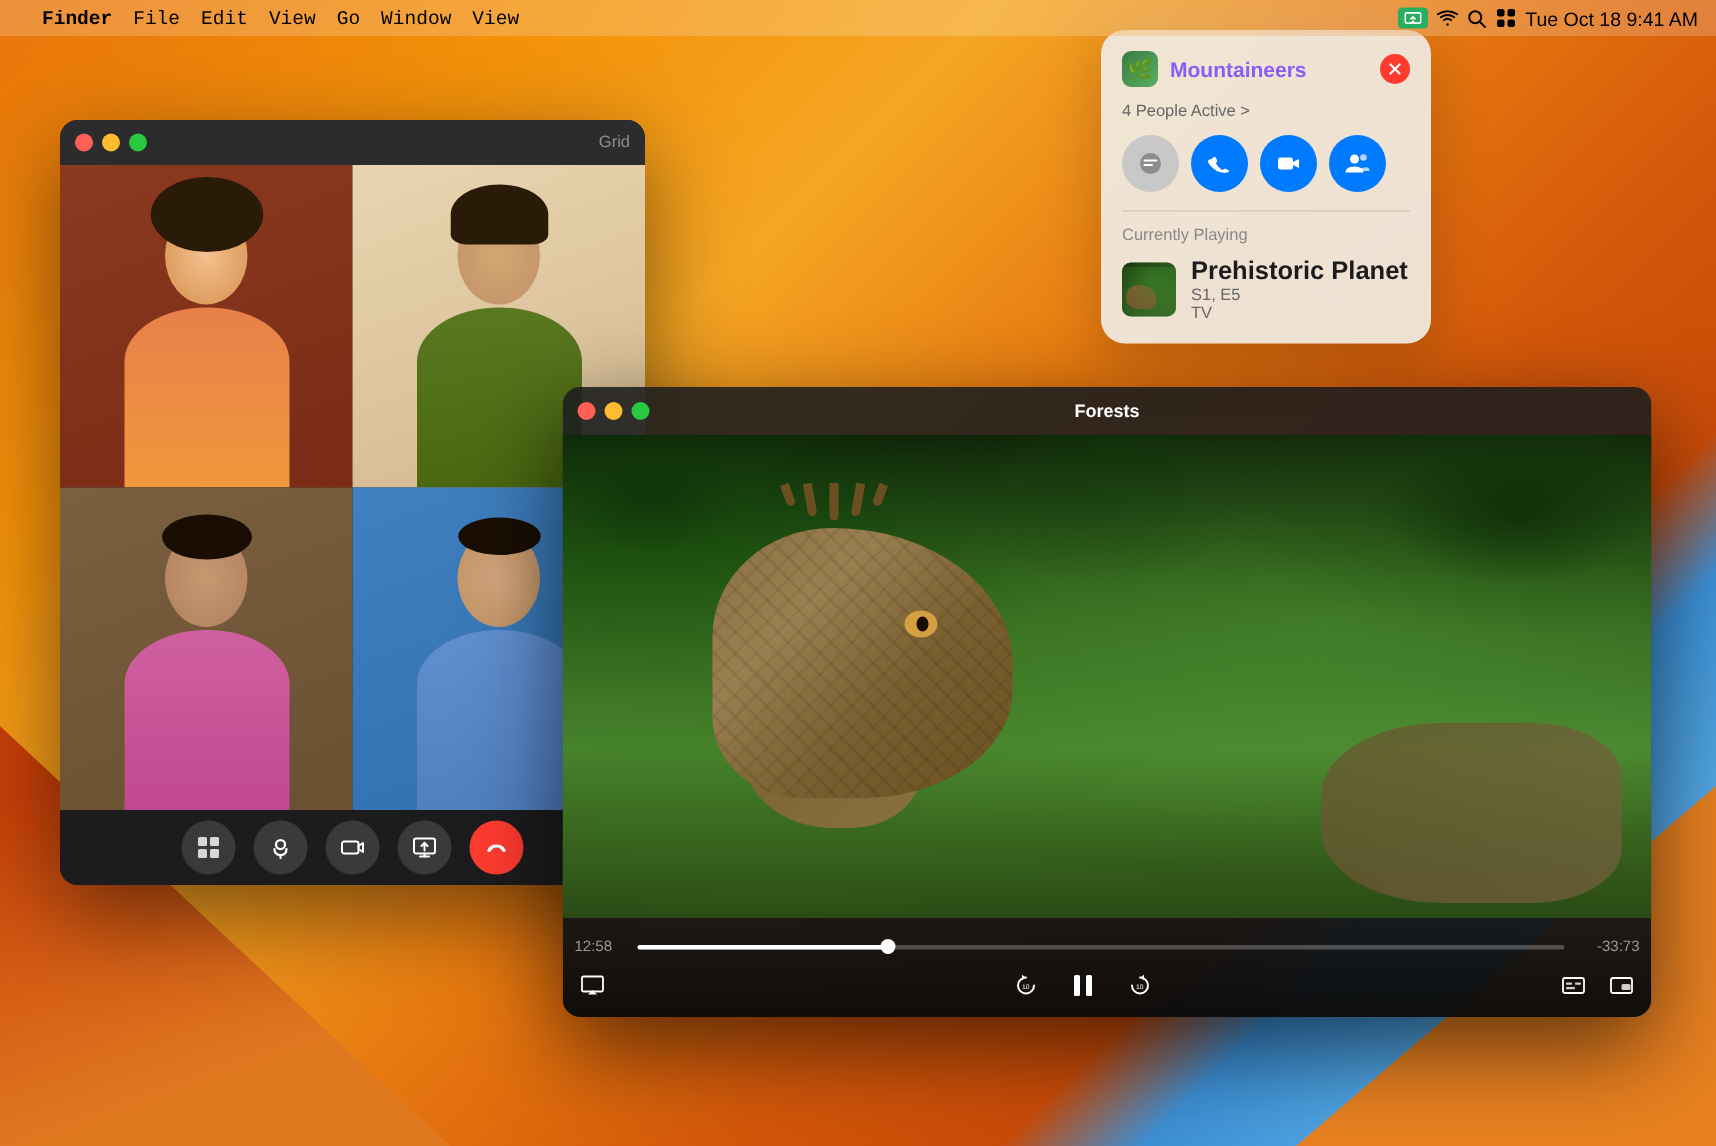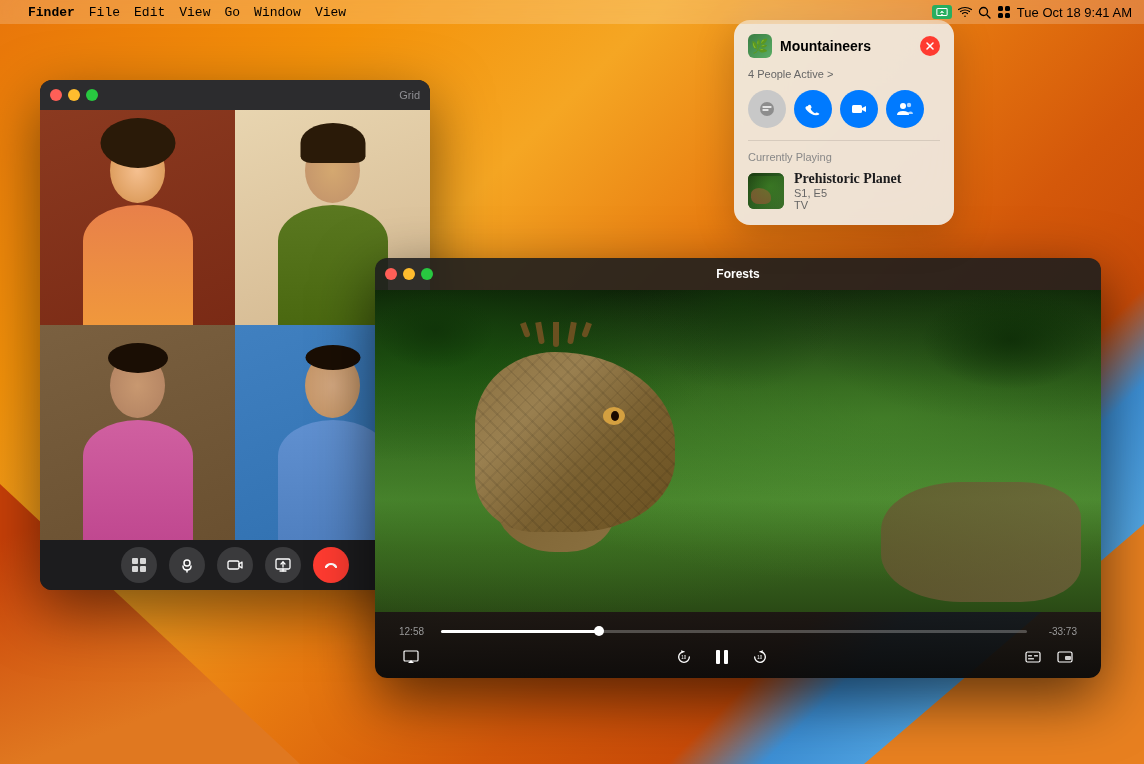--- a/index.html
+++ b/index.html
@@ -258,21 +258,21 @@
       cursor: pointer;
       border: none;
       color: white;
       font-size: 11px;
       font-weight: 700;
     }
 
     .notif-group-name {
       font-size: 14px;
       font-weight: 700;
-      color: #000000;
+      color: #8b5cf6;
     }
 
     .notif-people-count {
       font-size: 11px;
       color: #666;
       margin-bottom: 10px;
     }
 
     .notif-action-btns {
       display: flex;
@@ -322,24 +322,23 @@
       background: linear-gradient(135deg, #2d5a27, #4a8a40);
       flex-shrink: 0;
     }
 
     .media-info {
       display: flex;
       flex-direction: column;
     }
 
     .media-title {
-      font-size: 14px;
+      font-size: 17px;
       font-weight: 600;
       color: #1c1c1e;
-      font-family: Liberation Serif, serif;
     }
 
     .media-subtitle {
       font-size: 11px;
       color: #666;
     }
 
     
     .video-player {
       position: absolute;
@@ -508,21 +507,21 @@
         radial-gradient(ellipse at 50% 5%, rgba(15,60,8,0.4) 0%, transparent 20%);
     }
 
     
     .video-controls {
       height: 72px;
       background: linear-gradient(180deg, rgba(20,20,20,0.95), rgba(10,10,10,0.98));
       display: flex;
       flex-direction: column;
       justify-content: center;
-      padding: 0 24px;
+      padding: 0 8px;
       gap: 6px;
     }
 
     .progress-bar-container {
       display: flex;
       align-items: center;
       gap: 10px;
     }
 
     .time-label {

